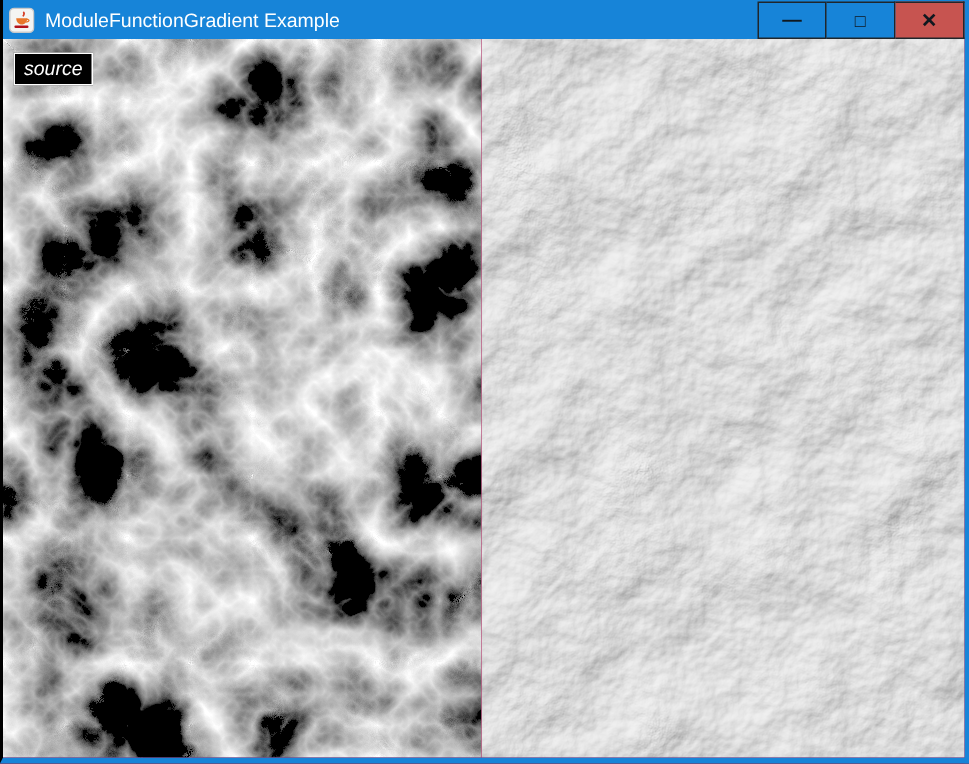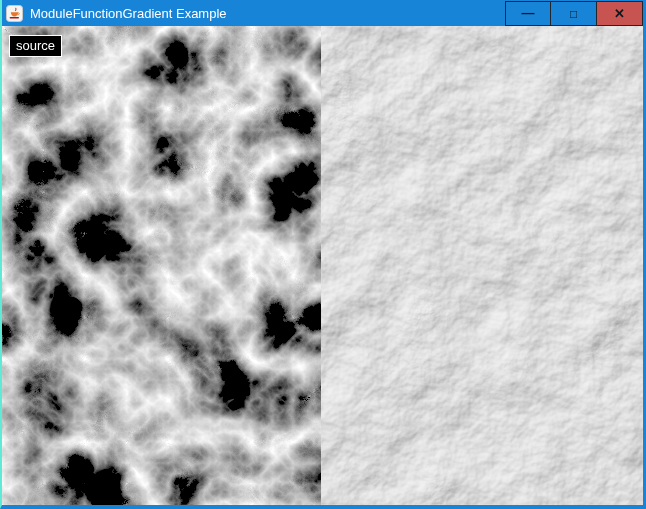--- a/index.html
+++ b/index.html
@@ -5,21 +5,21 @@
   * { margin: 0; padding: 0; box-sizing: border-box; }
   html, body {
     width: 646px; height: 509px;
     font-family: "Liberation Sans", sans-serif;
     background: #555;
     overflow: hidden;
   }
   .window {
     width: 646px; height: 509px;
     background: #1784d8;
-    border-left: 2px solid #5eead4;
+    border-left: 2px solid #000000;
     border-right: 3px solid #1784d8;
     border-bottom: 4px solid #1784d8;
     display: flex;
     flex-direction: column;
   }
   
   .titlebar {
     height: 26px;
     min-height: 26px;
     background: #1784d8;
@@ -63,20 +63,21 @@
     line-height: 1;
   }
   .min-glyph  { font-size: 13px; transform: translateY(-1px); }
   .max-glyph  { font-size: 12px; }
   .close-glyph{ font-size: 13px; }
   
   .content {
     flex: 1;
     display: flex;
     background: #be185d;
+    font-style: italic;
   }
   .panel { position: relative; overflow: hidden; }
   .panel.left  { width: 319px; }
   .panel.right { width: 322px; }
   .panel svg { display: block; }
   .img-label {
     position: absolute;
     left: 7px;
     top: 9px;
     background: #000000;

